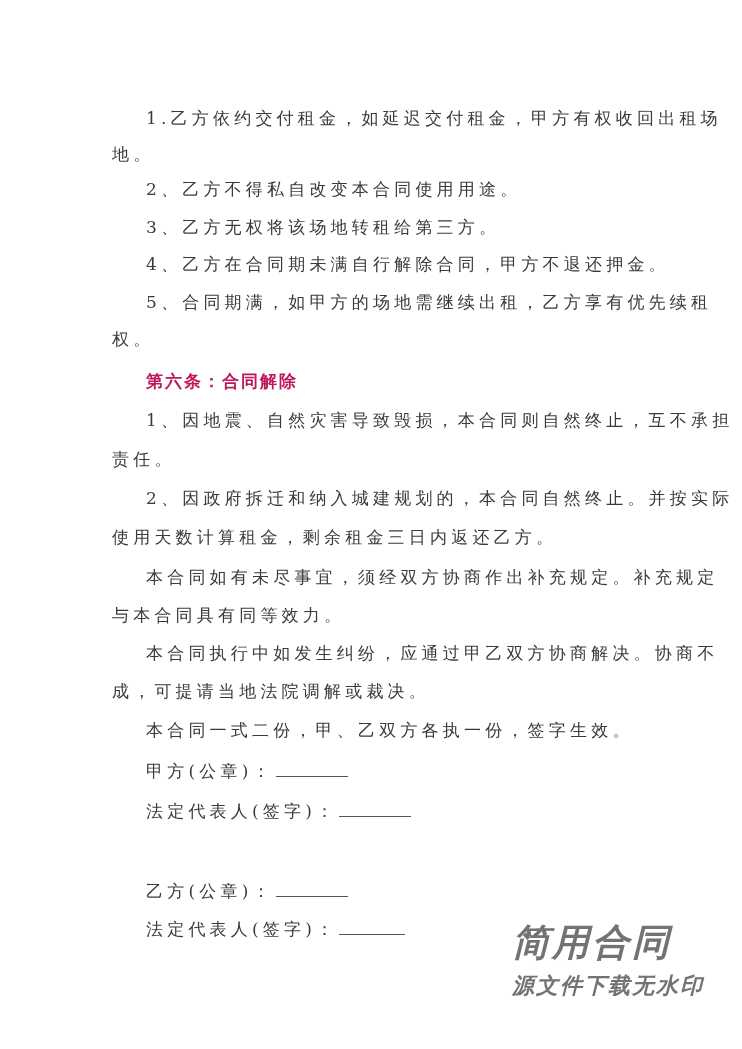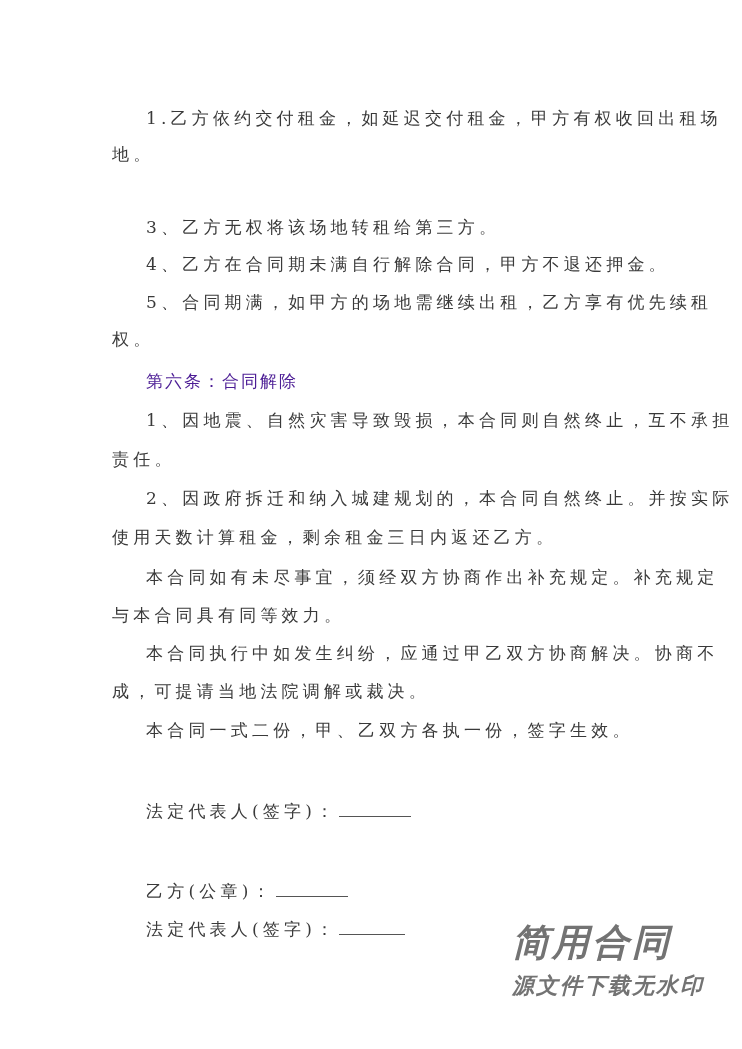--- a/index.html
+++ b/index.html
@@ -7,53 +7,57 @@
     width: 742px; height: 1049px; position: relative; overflow: hidden;
     font-family: "DejaVu Serif", "Liberation Serif", serif;
     color: #3a3a3a;
   }
   .page { position: absolute; left: 0; top: 0; width: 672px; height: 1049px; padding-left: 16px; }
   .line {
     position: absolute; left: 112px; white-space: nowrap;
     font-size: 17px; line-height: 22px; letter-spacing: 4.2px;
   }
   .indent { left: 146px; }
-  .bold { font-weight: normal; letter-spacing: 2px; color: #4c1d95; }
+  .bold { font-weight: bold; letter-spacing: 2px; color: #be185d; }
   .blank {
     display: inline-block; border-bottom: 1px solid #555; height: 16px;
     vertical-align: baseline; margin: 0 2px;
   }
   .wm {
     position: absolute; color: #737373; font-family: "DejaVu Sans", "Liberation Sans", sans-serif;
     font-weight: bold; font-style: italic; white-space: nowrap;
   }
   .wm-big { left: 512px; top: 918px; font-size: 37px; letter-spacing: 3px; }
   .wm-small { left: 512px; top: 971px; font-size: 22px; letter-spacing: 2px; }
 </style>
 </head>
 <body>
 
 <div class="page">
   <div class="line indent" style="top:107px">1.乙方依约交付租金，如延迟交付租金，甲方有权收回出租场</div>
   <div class="line" style="top:143px">地。</div>
+  <div class="line indent" style="top:178px">2、乙方不得私自改变本合同使用用途。</div>
   <div class="line indent" style="top:216px">3、乙方无权将该场地转租给第三方。</div>
   <div class="line indent" style="top:253px">4、乙方在合同期未满自行解除合同，甲方不退还押金。</div>
   <div class="line indent" style="top:291px">5、合同期满，如甲方的场地需继续出租，乙方享有优先续租</div>
   <div class="line" style="top:328px">权。</div>
   <div class="line indent bold" style="top:370px">第六条：合同解除</div>
   <div class="line indent" style="top:409px">1、因地震、自然灾害导致毁损，本合同则自然终止，互不承担</div>
   <div class="line" style="top:448px">责任。</div>
   <div class="line indent" style="top:487px">2、因政府拆迁和纳入城建规划的，本合同自然终止。并按实际</div>
   <div class="line" style="top:526px">使用天数计算租金，剩余租金三日内返还乙方。</div>
   <div class="line indent" style="top:566px">本合同如有未尽事宜，须经双方协商作出补充规定。补充规定</div>
   <div class="line" style="top:604px">与本合同具有同等效力。</div>
   <div class="line indent" style="top:642px">本合同执行中如发生纠纷，应通过甲乙双方协商解决。协商不</div>
   <div class="line" style="top:680px">成，可提请当地法院调解或裁决。</div>
   <div class="line indent" style="top:719px">本合同一式二份，甲、乙双方各执一份，签字生效。</div>
 
+  <div class="line indent" style="top:760px">
+    <span>甲方(公章)：</span><span class="blank" style="width:72px"></span>
+  </div>
   <div class="line indent" style="top:800px">
     <span>法定代表人(签字)：</span><span class="blank" style="width:72px"></span>
   </div>
   <div class="line indent" style="top:880px">
     <span>乙方(公章)：</span><span class="blank" style="width:72px"></span>
   </div>
   <div class="line indent" style="top:918px">
     <span>法定代表人(签字)：</span><span class="blank" style="width:66px"></span>
   </div>
 

